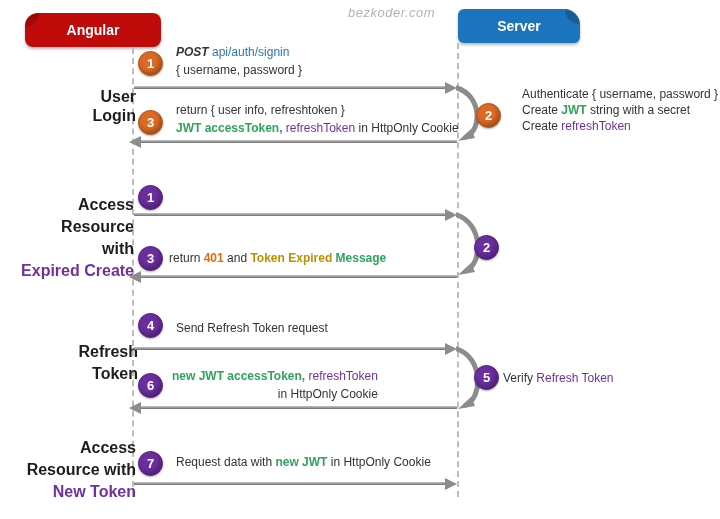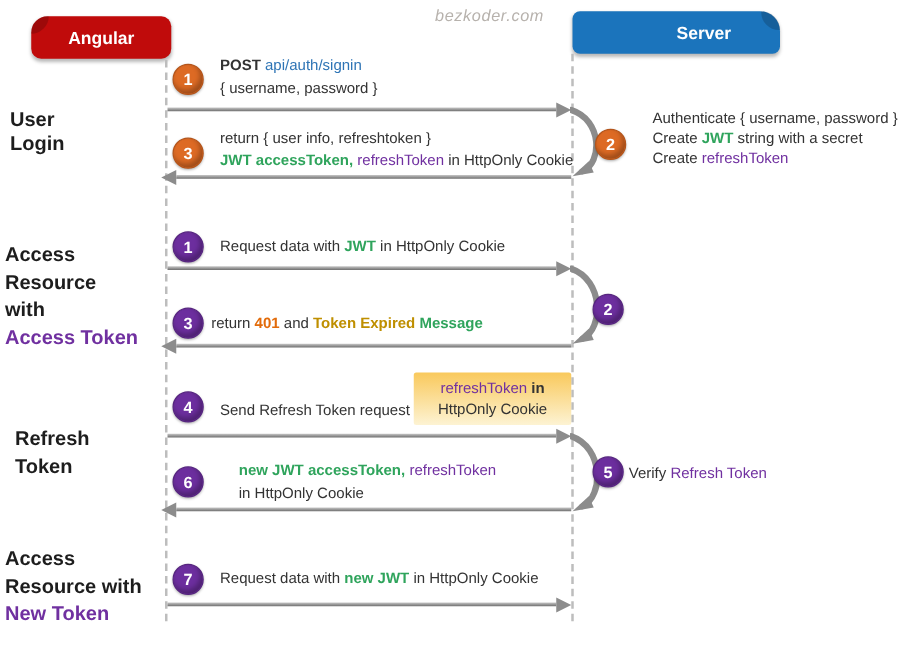--- a/index.html
+++ b/index.html
@@ -9,45 +9,45 @@
   }
   .watermark {
     position:absolute; left:348px; top:5px; font-size:13px; font-style:italic;
     color:var(--watermark-gray); letter-spacing:.5px;
   }
   .actor {
     position:absolute; height:34px; color:#fff; font-weight:bold; font-size:14px;
     display:flex; align-items:center; justify-content:center;
     box-shadow:0 2px 3px rgba(0,0,0,.28);
   }
-  .actor.client { left:25px; top:13px; width:112px; background:var(--red-box); border-radius:13px 8px 8px 8px; }
+  .actor.client { left:25px; top:13px; width:136px; background:var(--red-box); border-radius:13px 8px 8px 8px; }
   .actor.client::before { content:""; position:absolute; top:0; left:0; width:14px; height:14px;
     background:rgba(0,0,0,.18); border-radius:13px 0 100% 0; }
-  .actor.server { left:458px; top:9px; width:122px; background:var(--blue-box); border-radius:6px 16px 6px 6px;padding-left:44px; }
+  .actor.server { left:458px; top:9px; width:122px; background:var(--blue-box); border-radius:6px 16px 6px 6px; }
   .actor.server::before { content:""; position:absolute; top:0; right:0; width:15px; height:15px;
     background:rgba(0,0,0,.18); border-radius:0 16px 0 100%; }
   .lifeline { position:absolute; width:0; border-left:2px dashed var(--lifeline); }
-  .side-label { position:absolute; text-align:left; font-weight:bold; font-size:16px; color:#1d1d1d; }
+  .side-label { position:absolute; text-align:right; font-weight:bold; font-size:16px; color:#1d1d1d; }
   .side-label div { white-space:nowrap; }
   .side-label .purple { color:var(--purple); }
   .badge {
     position:absolute; width:23px; height:23px; border-radius:50%; color:#fff;
     font-weight:bold; font-size:13px; display:flex; align-items:center; justify-content:center;
     box-shadow:inset -2px -3px 4px rgba(0,0,0,.28), 0 1px 2px rgba(0,0,0,.3);
   }
   .badge.orange { background:var(--orange-badge); border:1px solid var(--orange-badge-dark); }
   .badge.purple { background:var(--purple-badge); border:1px solid var(--purple-badge-dark); }
   .msg { position:absolute; font-size:12px; line-height:18px; color:var(--text); white-space:nowrap; }
   .srvnote { position:absolute; font-size:12px; color:var(--text); white-space:nowrap; }
   .g  { color:var(--green);  font-weight:bold; }
   .pp { color:var(--purple); font-weight:normal; }
   .bl { color:var(--blue); }
   .or { color:var(--orange); font-weight:bold; }
   .dy { color:var(--dark-yellow); font-weight:bold; }
-  .bd { font-weight:bold; }
+  .bd { font-weight:bold;font-style:italic; }
   .arrow { position:absolute; height:3px; background:linear-gradient(#c7c7c7,#6e6e6e); }
   .ah { position:absolute; width:0; height:0; border-top:6px solid transparent; border-bottom:6px solid transparent; }
   .ah.right { border-left:12px solid var(--arrow); }
   .ah.left  { border-right:12px solid var(--arrow); }
   .curve { position:absolute; }
   .curve path { stroke:var(--arrow); stroke-width:5; fill:none; stroke-linecap:round; }
   .curve polygon { fill:var(--arrow); }
   .note {
     position:absolute; left:331px; top:298px; width:126px; height:42px; box-sizing:border-box;
     background:linear-gradient(var(--note-top), var(--note-bottom));
@@ -102,27 +102,24 @@
   <div class="srvnote" style="left:522px; top:86px; line-height:16px;">
     <div>Authenticate { username, password }</div>
     <div><span>Create </span><span class="g">JWT</span><span> string with a secret</span></div>
     <div><span>Create </span><span class="pp">refreshToken</span></div>
   </div>
 
   <div class="side-label" style="left:4px; top:194px; width:130px; line-height:22px;">
     <div>Access</div>
     <div>Resource</div>
     <div>with</div>
-    <div class="purple">Access Token</div>
+    <div class="purple">Expired Create</div>
   </div>
 
   <div class="badge purple" style="left:138px; top:185px;">1</div>
-  <div class="msg" style="left:176px; top:188px;">
-    <div><span>Request data with </span><span class="g">JWT</span><span> in HttpOnly Cookie</span></div>
-  </div>
   <div class="arrow" style="left:134px; top:213px; width:311px;"></div>
   <div class="ah right" style="left:445px; top:209px;"></div>
 
   <div class="badge purple" style="left:138px; top:246px;">3</div>
   <div class="msg" style="left:169px; top:249px;">
     <div><span>return </span><span class="or">401</span><span> and </span><span class="dy">Token Expired</span><span class="g"> Message</span></div>
   </div>
   <div class="ah left" style="left:129px; top:271px;"></div>
   <div class="arrow" style="left:141px; top:275px; width:316px;"></div>
 
@@ -135,30 +132,26 @@
   <div class="side-label" style="left:12px; top:341px; width:126px; line-height:22px;">
     <div>Refresh</div>
     <div>Token</div>
   </div>
 
   <div class="badge purple" style="left:138px; top:313px;">4</div>
   <div class="msg" style="left:176px; top:319px;">
     <div>Send Refresh Token request</div>
   </div>
 
-  <div class="note">
-    <div class="l1"><span class="pp">refreshToken</span><span> in</span></div>
-    <div>HttpOnly Cookie</div>
-  </div>
 
   <div class="arrow" style="left:134px; top:347px; width:311px;"></div>
   <div class="ah right" style="left:445px; top:343px;"></div>
 
   <div class="badge purple" style="left:138px; top:373px;">6</div>
-  <div class="msg" style="left:191px; top:367px;">
+  <div class="msg" style="left:172px; top:367px;text-align:right;">
     <div><span class="g">new JWT accessToken,</span><span class="pp"> refreshToken</span></div>
     <div>in HttpOnly Cookie</div>
   </div>
   <div class="ah left" style="left:129px; top:402px;"></div>
   <div class="arrow" style="left:141px; top:406px; width:316px;"></div>
 
   <svg class="curve" style="left:456px; top:345px;" width="30" height="70" viewBox="0 0 30 70">
     <path d="M1,4 C 27,13 27,52 10,60"></path>
     <polygon points="2,64 15,52 19,61"></polygon>
   </svg>

